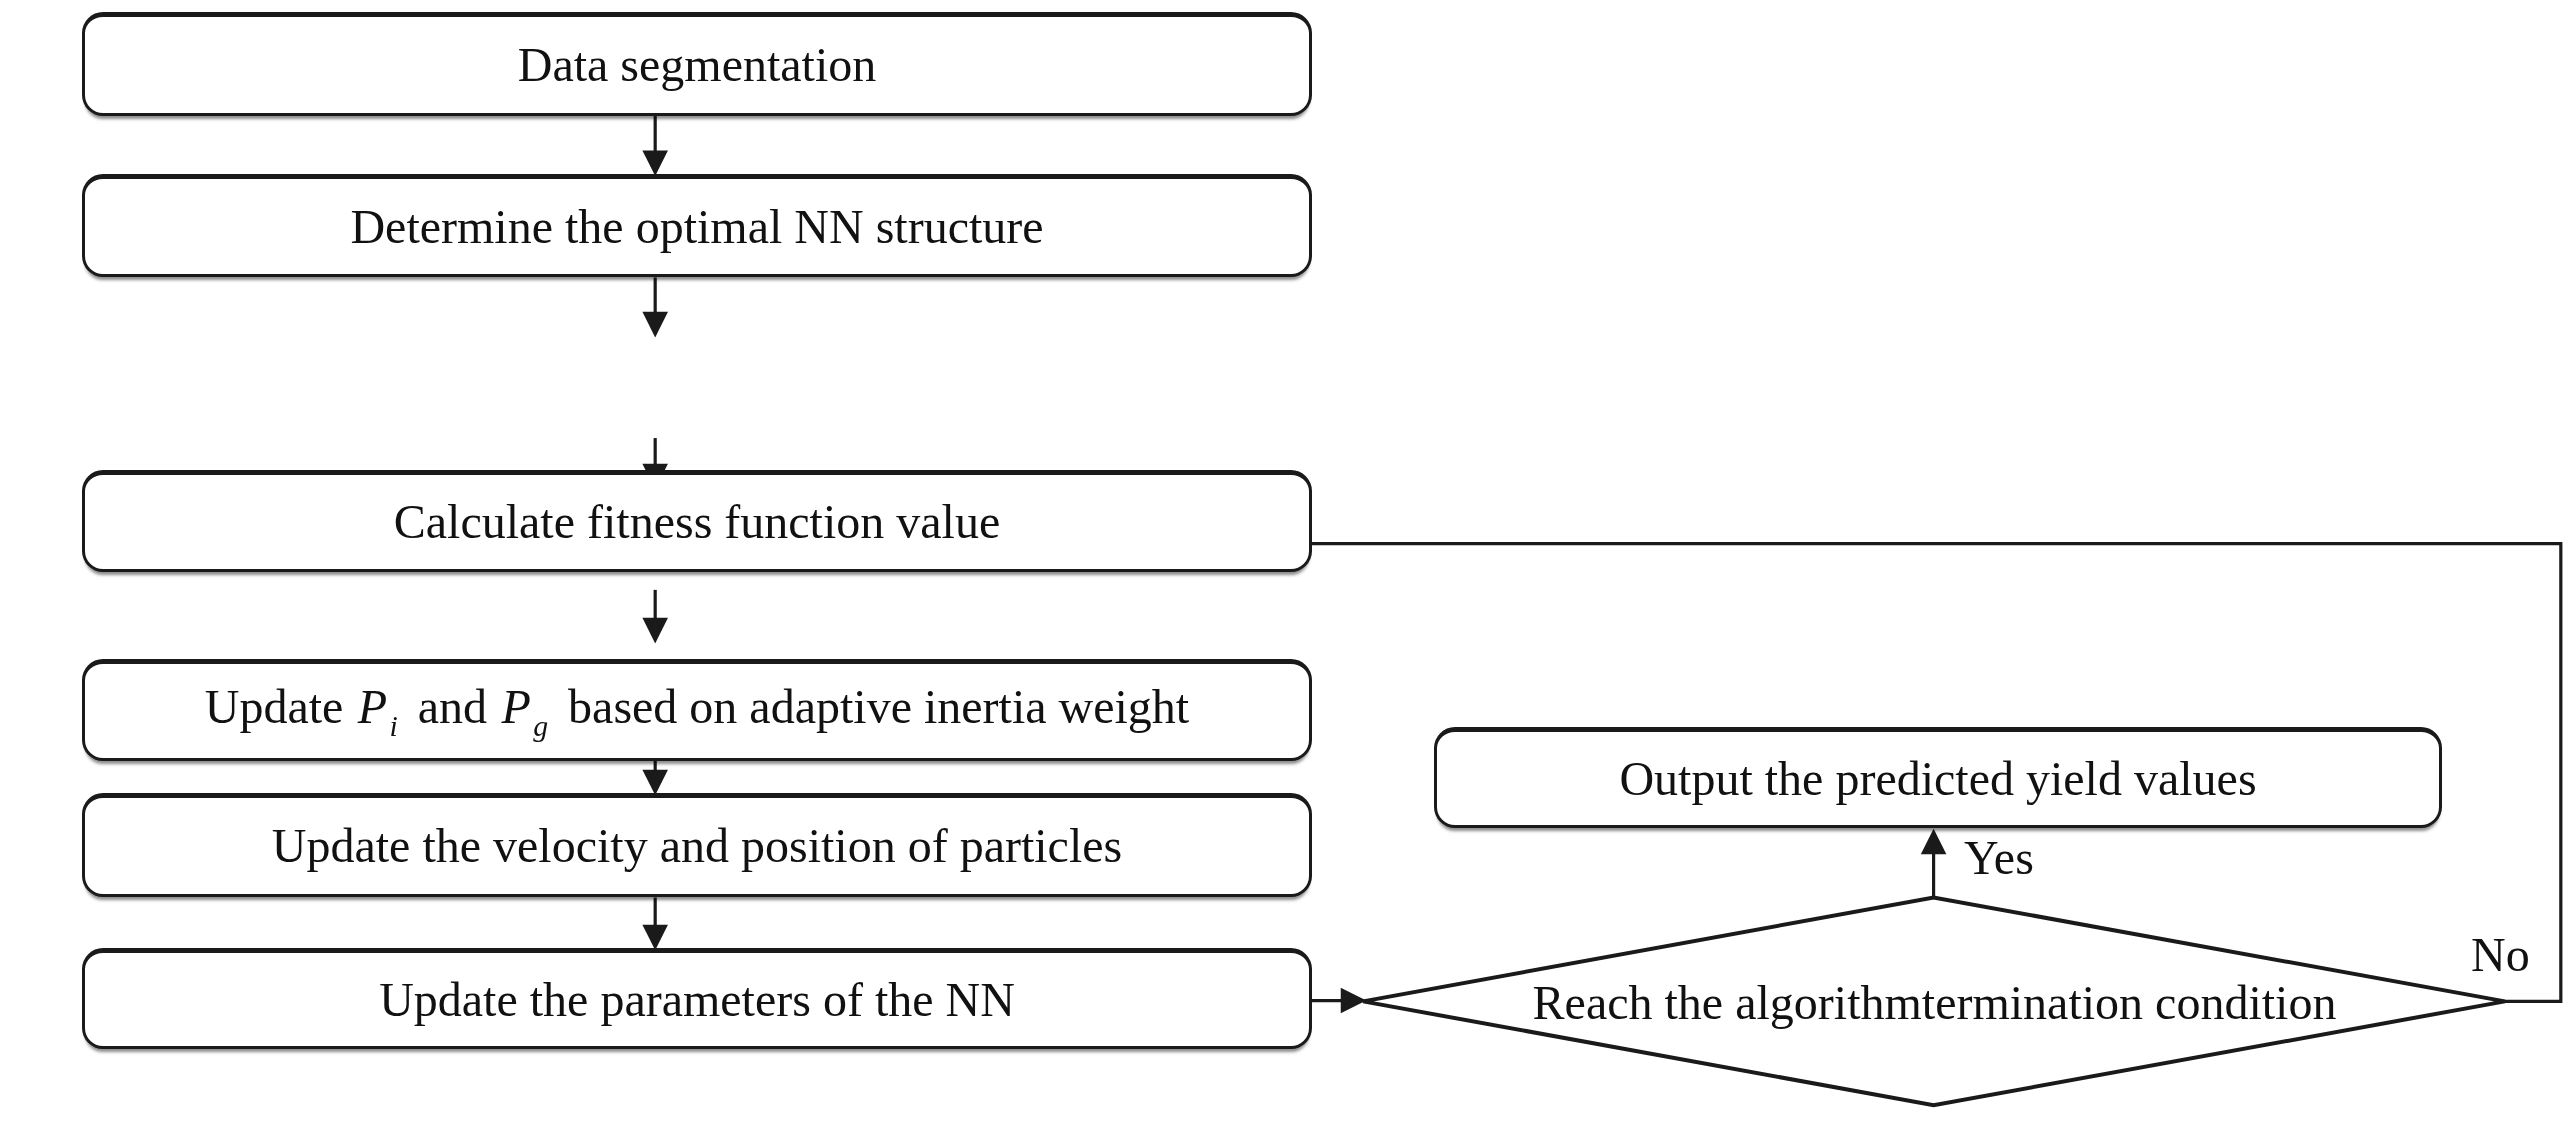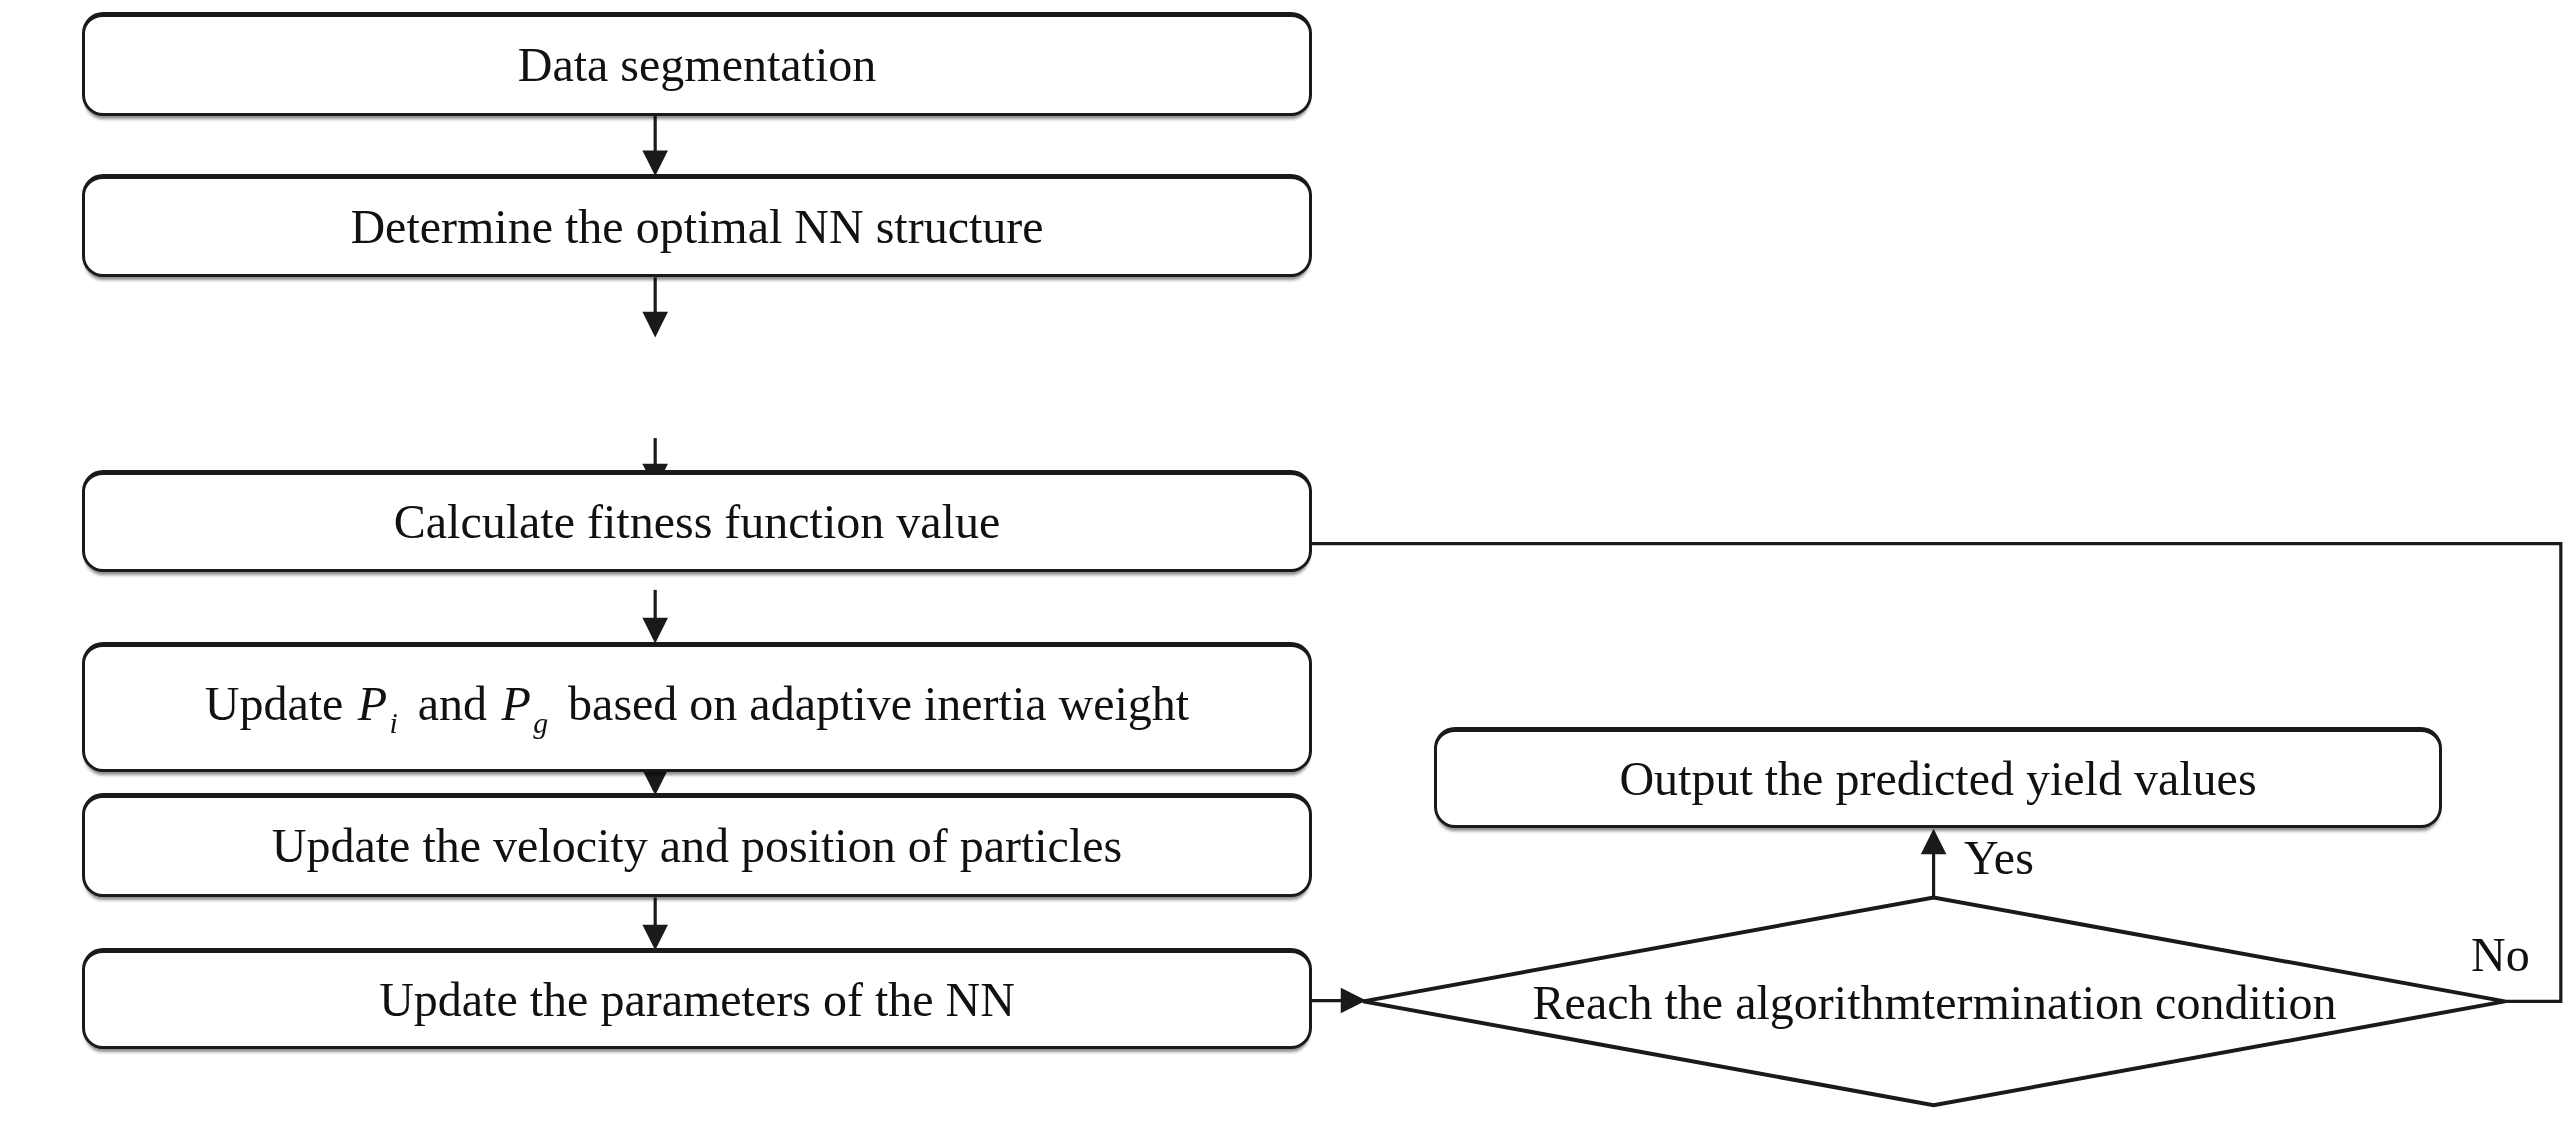--- a/index.html
+++ b/index.html
@@ -104,21 +104,21 @@
 
   <div class="box step-box" style="top:174px;height:103px">
     <span>Determine the optimal NN structure</span>
   </div>
 
 
   <div class="box step-box" style="top:470px;height:102px">
     <span>Calculate fitness function value</span>
   </div>
 
-  <div class="box step-box" style="top:642px;height:130px">
+  <div class="box step-box" style="top:659px;height:102px">
     <span><span>Update </span><span class="v">P</span><span class="s">i</span><span> and </span><span class="v">P</span><span class="s">g</span><span> based on adaptive inertia weight</span></span>
   </div>
 
   <div class="box step-box" style="top:793px;height:104px">
     <span>Update the velocity and position of particles</span>
   </div>
 
   <div class="box step-box" style="top:948px;height:101px">
     <span>Update the parameters of the NN</span>
   </div>

